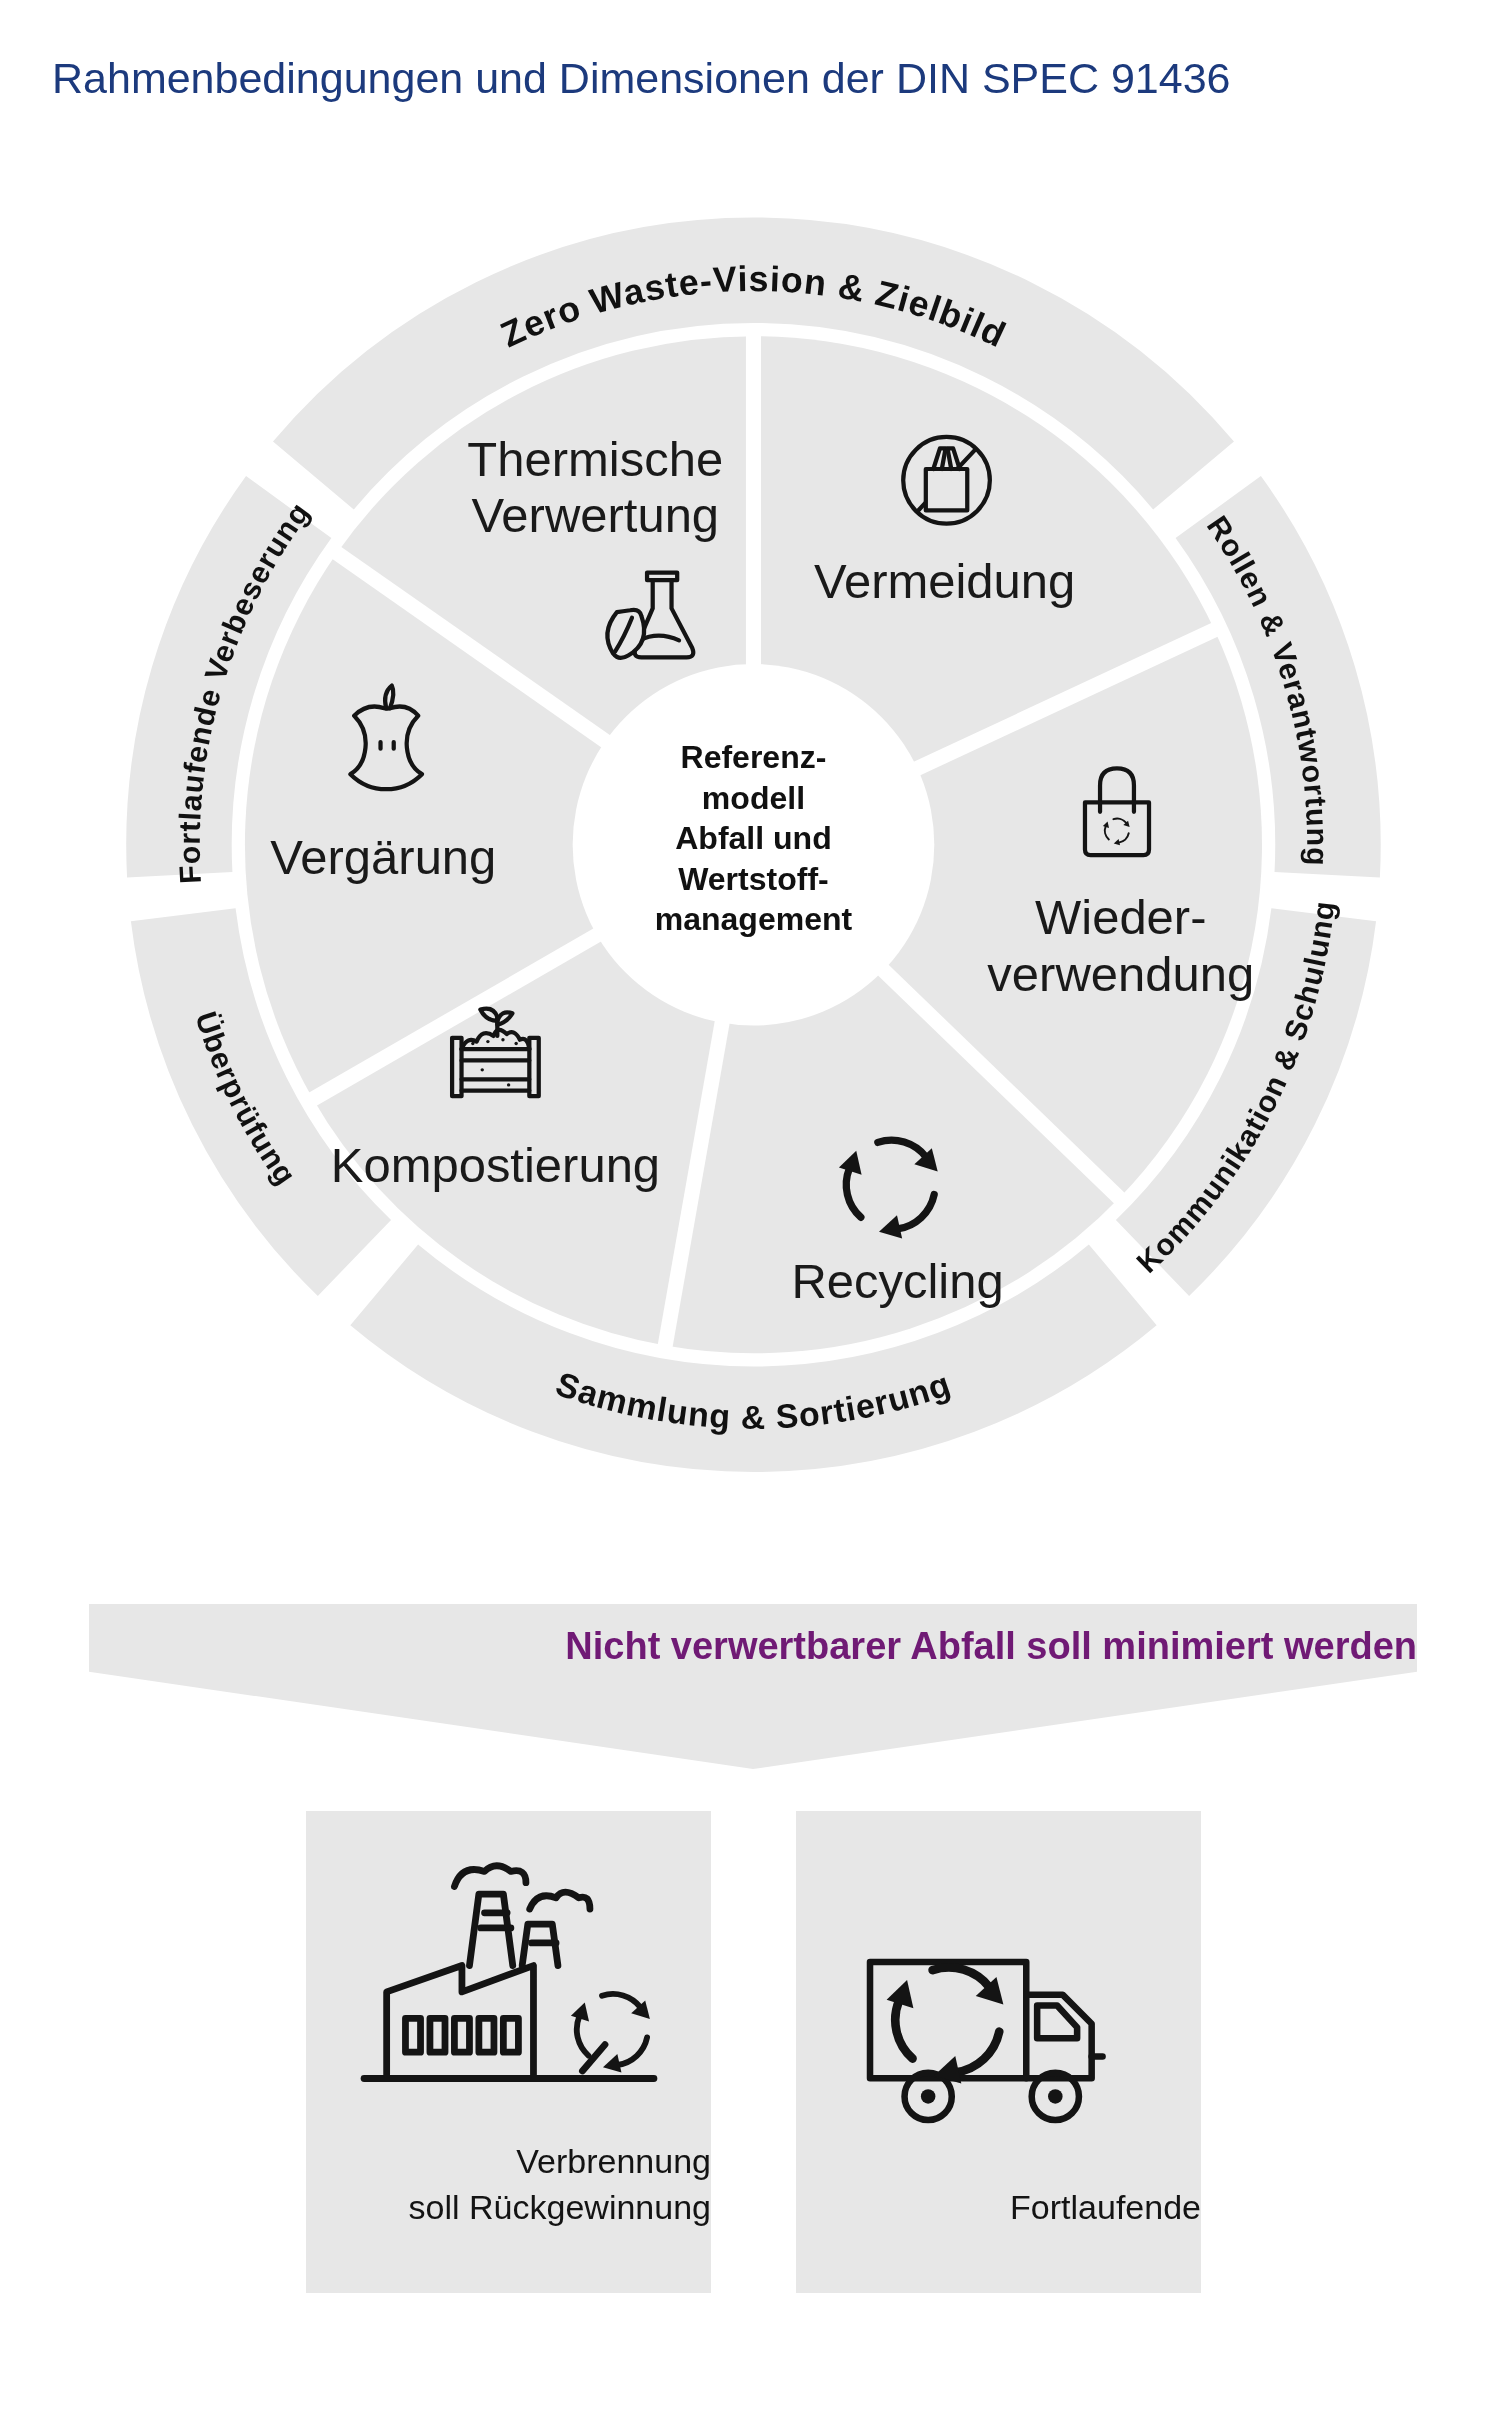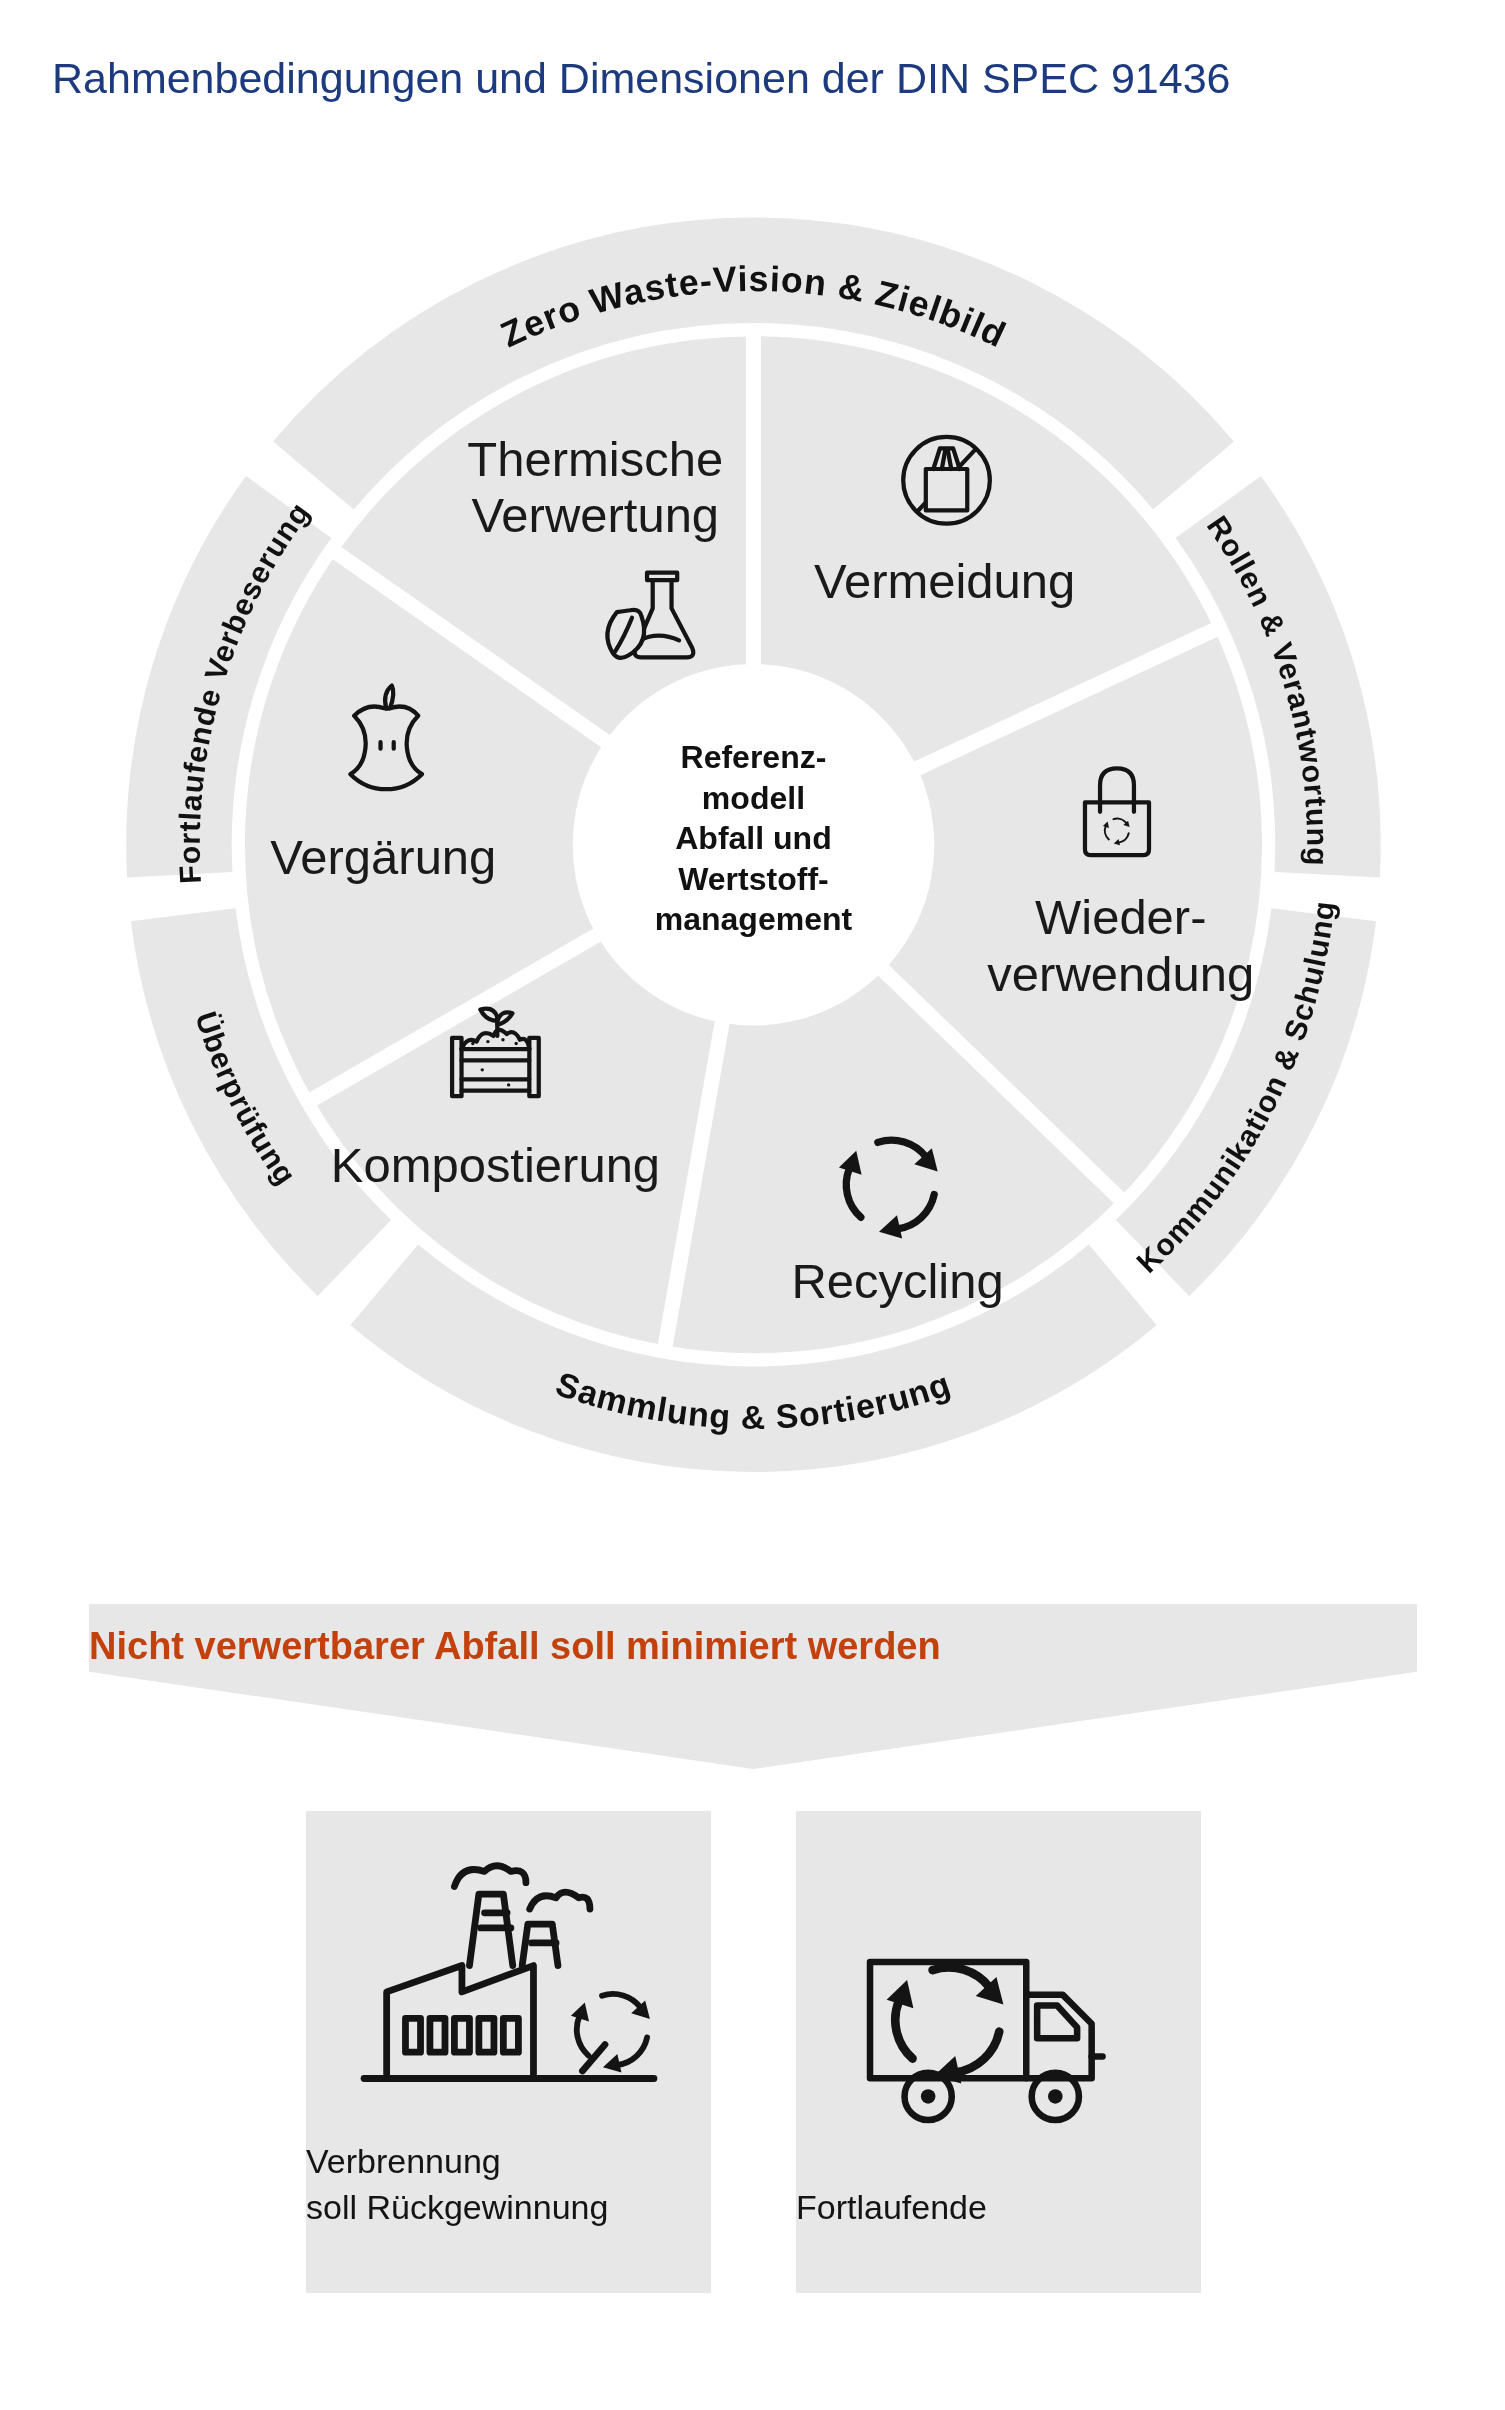--- a/index.html
+++ b/index.html
@@ -20,29 +20,29 @@
         text-anchor:middle;}
   .center-label{font-family:"Liberation Sans",sans-serif;font-size:34px;font-weight:700;fill:#111;
         text-anchor:middle;}
   .ic{fill:none;stroke:#141414;stroke-width:4.5;stroke-linecap:round;stroke-linejoin:round;}
   .icf{fill:#e7e7e7;stroke:#141414;stroke-width:4.5;stroke-linejoin:round;}
   .ich{fill:#141414;stroke:none;}
   .cyc{fill:none;stroke:#141414;stroke-width:5;stroke-linecap:round;}
   .dot{fill:#141414;stroke:none;}
   .banner{position:absolute;left:89px;top:1604px;width:1328px;height:165px;background:#e7e7e7;
         clip-path:polygon(0 0,100% 0,100% 41%,50% 100%,0 41%);}
-  .banner-text{position:absolute;left:0;right:0;top:21px;text-align:left;font-size:38px;
-        font-weight:700;color:#c2410c;}
+  .banner-text{position:absolute;left:0;right:0;top:21px;text-align:right;font-size:38px;
+        font-weight:700;color:#701a75;}
   .gray-box{position:absolute;top:1811px;width:405px;height:482px;background:#e7e7e7;}
   .box-left{left:306px;}
   .box-right{left:796px;}
   .box-icon{position:absolute;left:50%;transform:translateX(-50%);}
   .box-icon-factory{top:49px;}
   .box-icon-truck{top:111px;}
-  .box-label{position:absolute;left:0;right:0;bottom:62px;text-align:left;font-size:34px;
+  .box-label{position:absolute;left:0;right:0;bottom:62px;text-align:right;font-size:34px;
         font-weight:400;color:#141414;line-height:1.35;}
   .fic{fill:none;stroke:#141414;stroke-width:3.6;stroke-linecap:round;stroke-linejoin:round;}
 </style>
 </head>
 <body>
 
 <div class="page">
 
   <h1 class="page-title">Rahmenbedingungen und Dimensionen der DIN SPEC 91436</h1>
 

